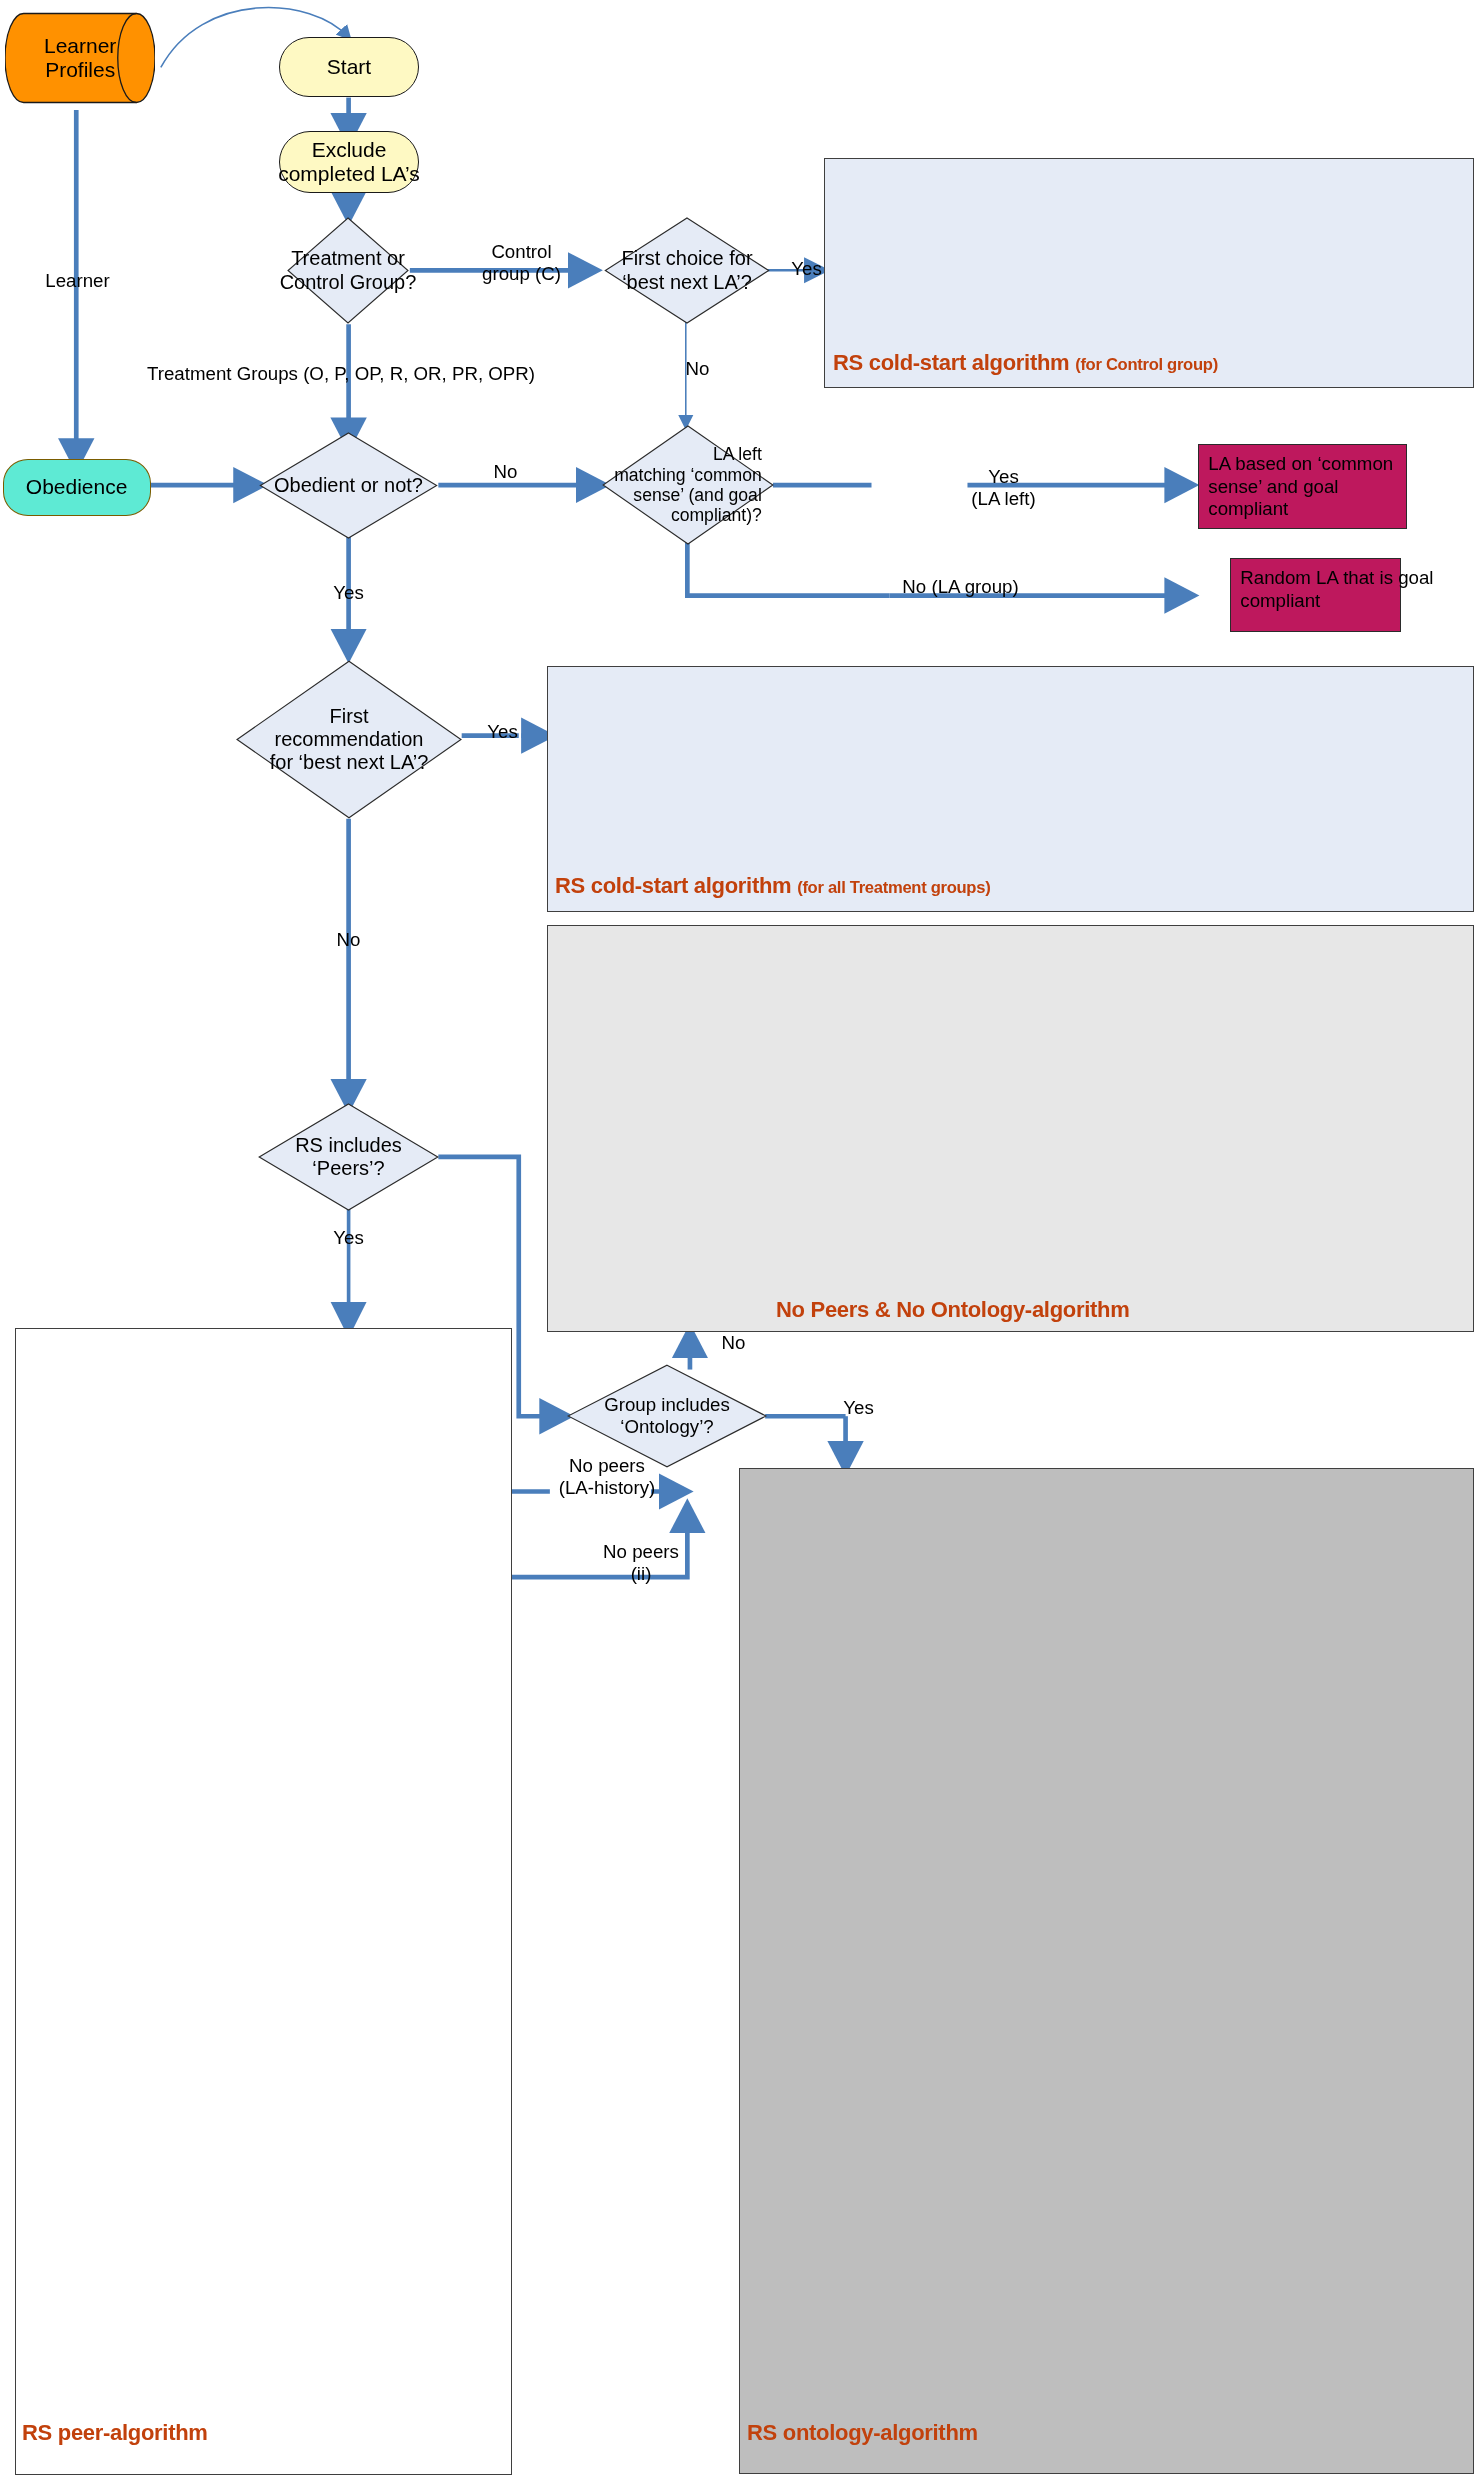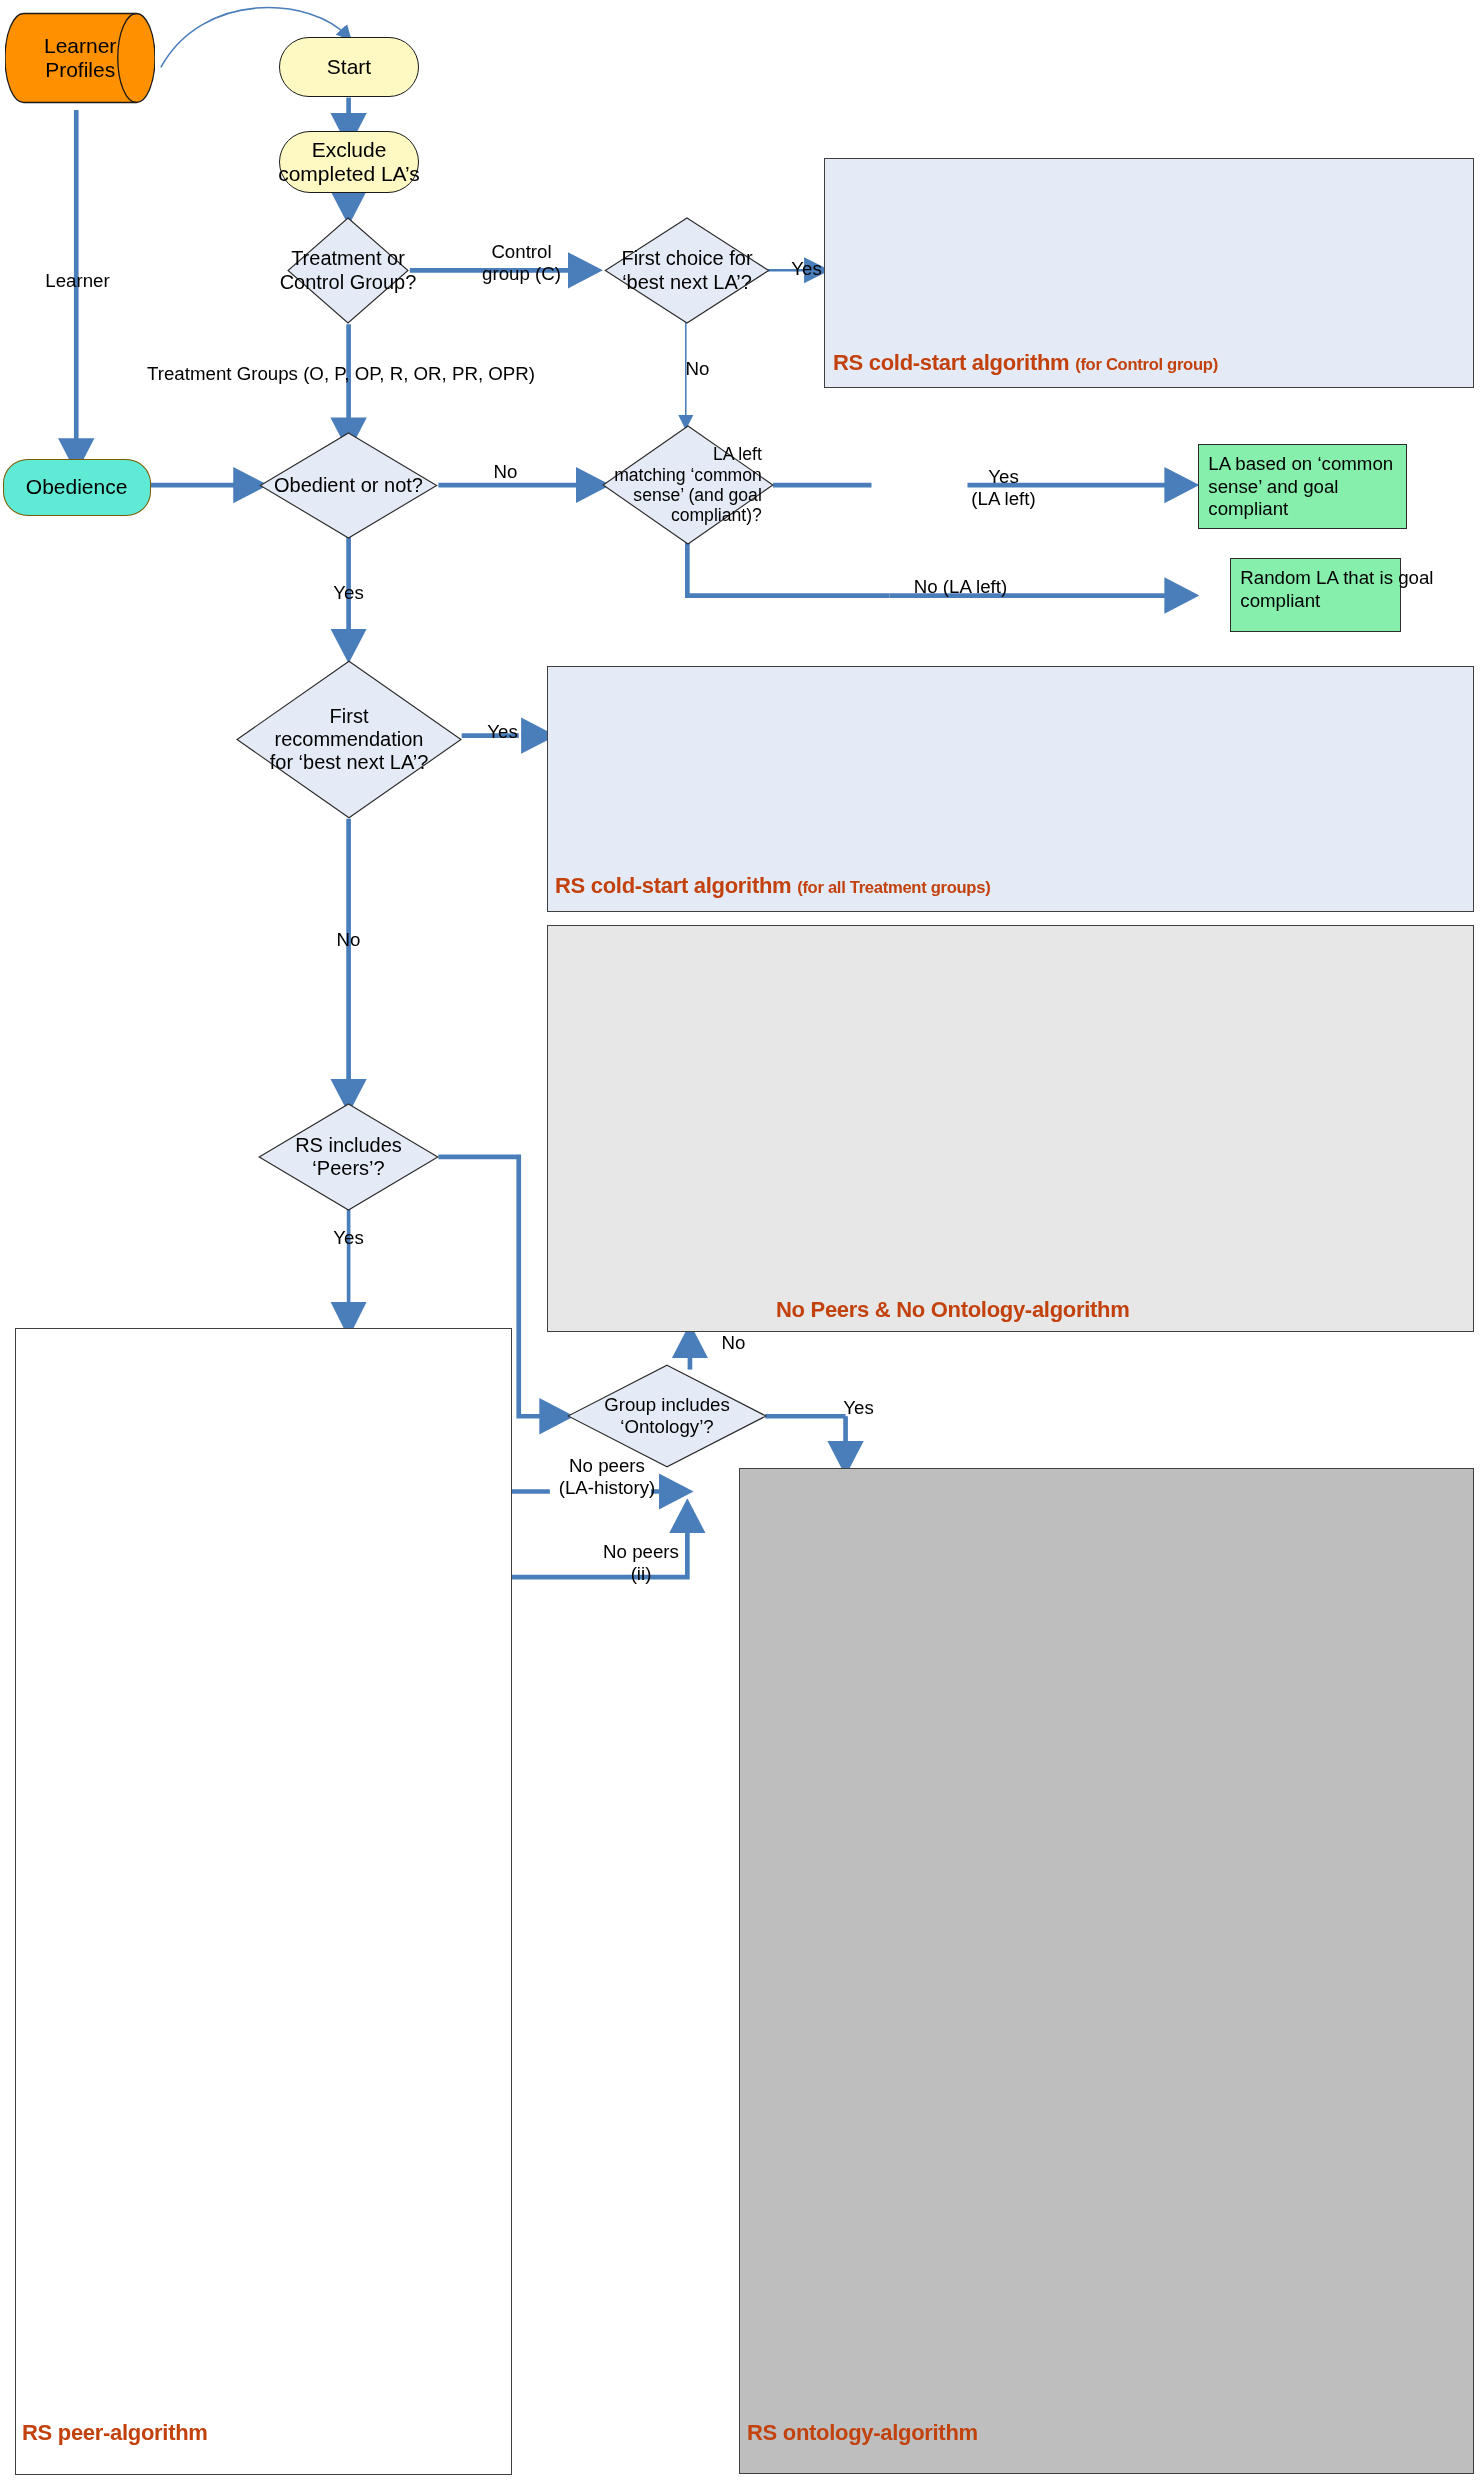--- a/index.html
+++ b/index.html
@@ -61,21 +61,21 @@
     align-items: center;
     justify-content: center;
     text-align: center;
     font-size: 20px;
     line-height: 1.16;
     padding: 0 14%;
     box-sizing: border-box;
   }
   
   .rect-plain {
-    background: #86efac;
+    background: #be185d;
     border: 1px solid #2b2b2b;
     font-size: 18.7px;
     text-align: left;
     justify-content: flex-start;
     align-items: flex-start;
     padding: 8.3px 9.3px;
     line-height: 1.2;
   }
   .panel {
     position: absolute;
@@ -308,21 +308,21 @@
 
   <div class="edge-label" style="left:669px; top:358px; width:57px;">No</div>
 
   <div class="edge-label" style="left:477px; top:461px; width:57px;">No</div>
 
   <div class="edge-label" style="left:320px; top:582px; width:57px;">Yes</div>
 
   <div class="edge-label" style="left:957px; top:466px; width:93px;">Yes
 (LA left)</div>
 
-  <div class="edge-label" style="left:888px; top:576px; width:145px;">No (LA left)</div>
+  <div class="edge-label" style="left:888px; top:576px; width:145px;">No (LA group)</div>
 
   <div class="edge-label" style="left:474px; top:721px; width:57px;">Yes</div>
 
   <div class="edge-label" style="left:320px; top:929px; width:57px;">No</div>
 
   <div class="edge-label" style="left:320px; top:1227px; width:57px;">Yes</div>
 
   <div class="edge-label" style="left:705px; top:1332px; width:57px;">No</div>
 
   <div class="edge-label" style="left:830px; top:1397px; width:57px;">Yes</div>

